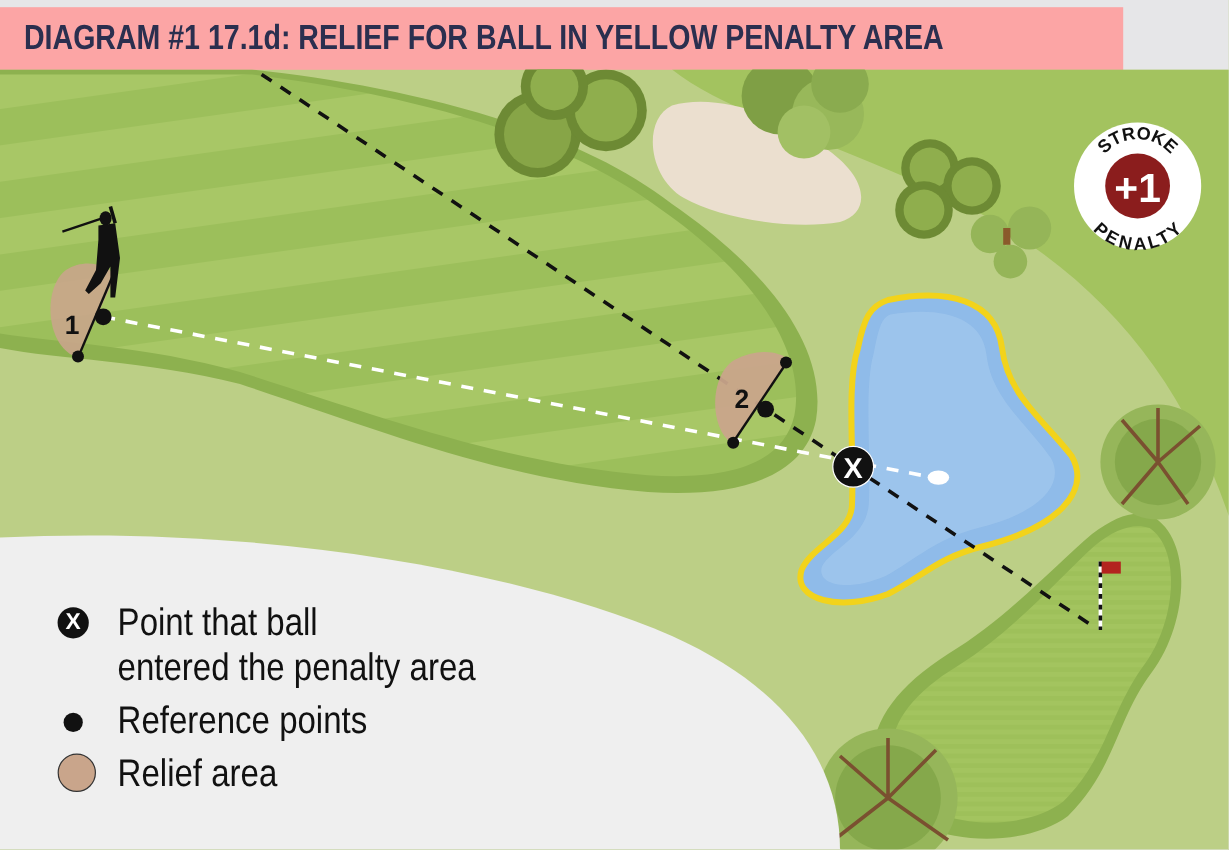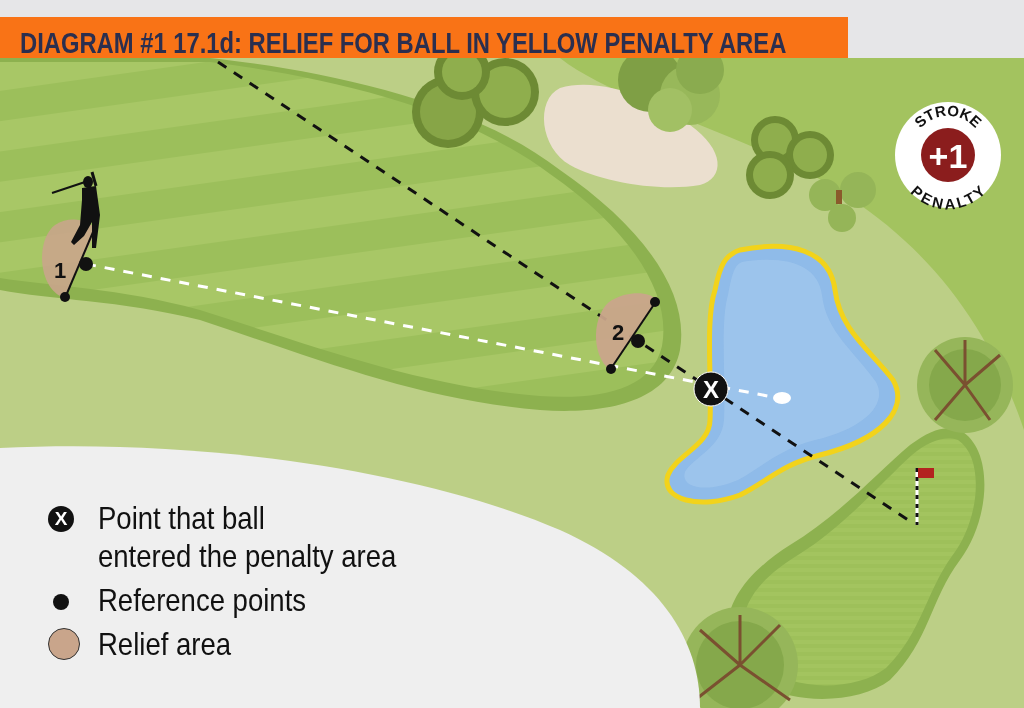--- a/index.html
+++ b/index.html
@@ -1,20 +1,20 @@
 <!DOCTYPE html>
 <html><head>
   <meta charset="utf-8">
   <style>
     html, body { margin: 0; padding: 0; }
     body { width: 1024px; height: 708px; overflow: hidden; background: #e6e6e8; font-family: "Liberation Sans", sans-serif; }
     .frame { position: relative; width: 1024px; height: 708px; }
     .title-bar {
-      position: absolute; left: 0; top: 17px; width: 848px; height: 58px;
-      background: #f97316; border-bottom: 4px solid #f2f2f2; box-sizing: border-box;
+      position: absolute; left: 0; top: 6px; width: 936px; height: 58px;
+      background: #fca5a5; border-bottom: 4px solid #f2f2f2; box-sizing: border-box;
     }
     .title-text {
       position: absolute; left: 20px; top: 10px;
       font-family: "Liberation Sans", sans-serif; font-weight: bold;
       font-size: 29px; color: #2b2f4f; letter-spacing: 0px;
       transform: scaleX(0.82); transform-origin: left top; white-space: nowrap;
     }
     svg.scene { position: absolute; left: 0; top: 58px; }
     .legend { position: absolute; left: 48px; top: 500px; }
     .legend-row { position: relative; height: 40px; }

